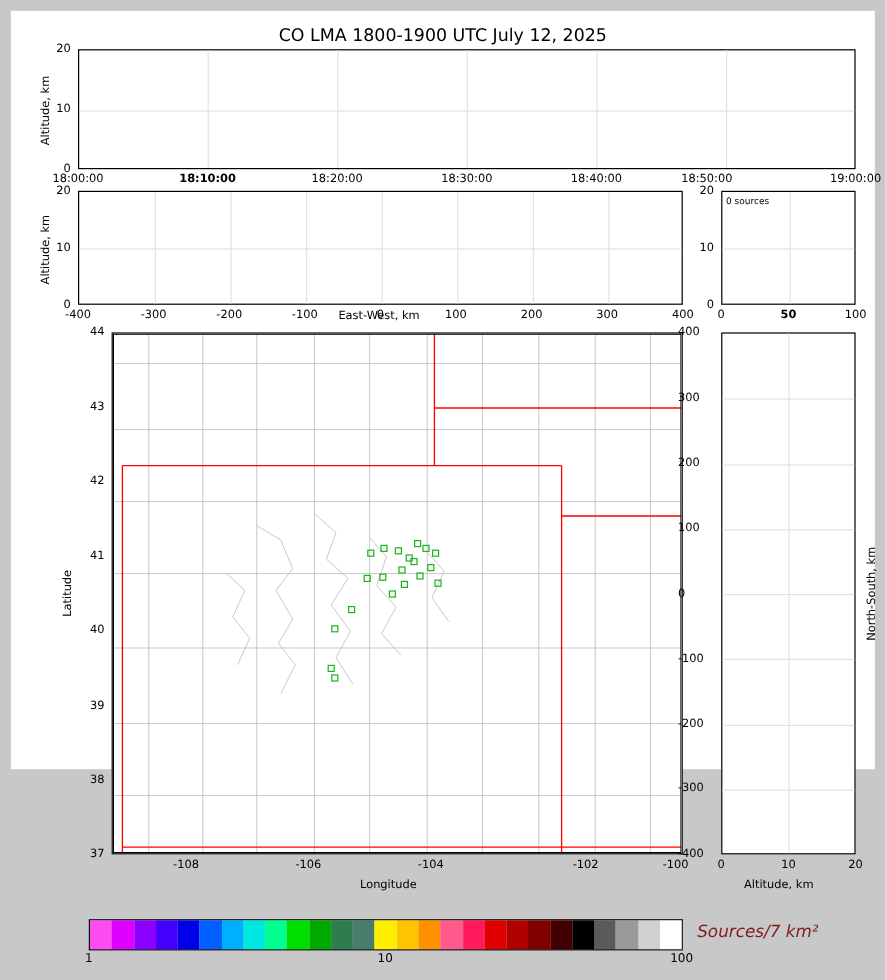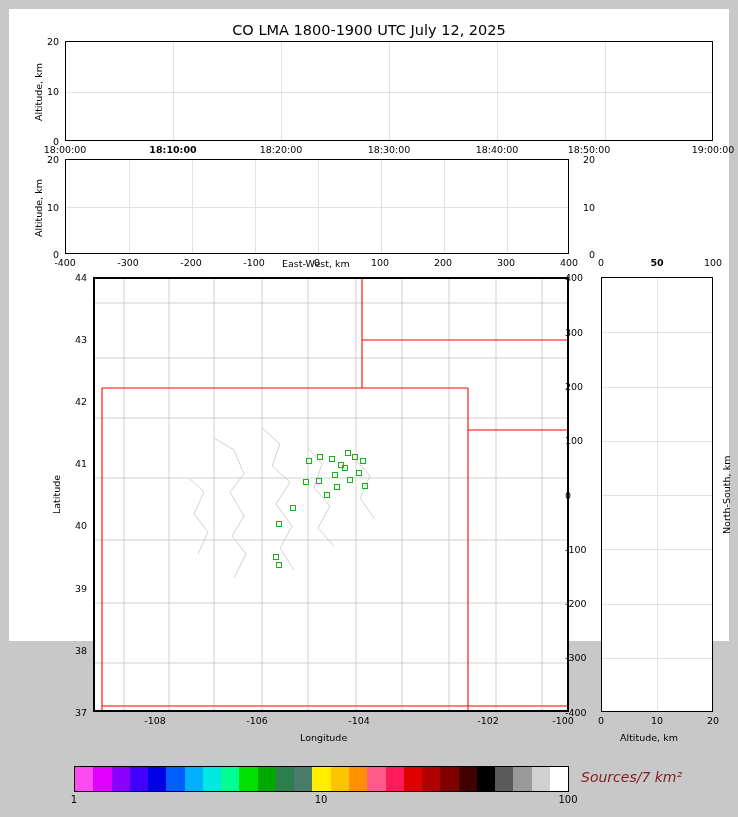--- a/index.html
+++ b/index.html
@@ -78,20 +78,25 @@
   <div class="tick x" style="left:119px;top:248px;">-300</div>
   <div class="tick x" style="left:182px;top:248px;">-200</div>
   <div class="tick x" style="left:245px;top:248px;">-100</div>
   <div class="tick x" style="left:308px;top:248px;">0</div>
   <div class="tick x" style="left:371px;top:248px;">100</div>
   <div class="tick x" style="left:434px;top:248px;">200</div>
   <div class="tick x" style="left:497px;top:248px;">300</div>
   <div class="tick x" style="left:560px;top:248px;">400</div>
   <div class="axlabel" style="left:273px;top:249px;">East-West, km</div>
 
+  <div class="axes" style="left:592px;top:150px;width:112px;height:95px;">
+    <div class="grid-v" style="left:56px;"></div>
+    <div class="grid-h" style="top:47px;"></div>
+    <div class="srctext" style="left:3px;top:3px;">0 sources</div>
+  </div>
   <div class="tick y" style="left:568px;top:245px;width:18px;">0</div>
   <div class="tick y" style="left:568px;top:198px;width:18px;">10</div>
   <div class="tick y" style="left:568px;top:150px;width:18px;">20</div>
   <div class="tick x" style="left:592px;top:248px;">0</div>
   <div class="tick x" style="left:648px;top:248px;font-weight:bold;">50</div>
   <div class="tick x" style="left:704px;top:248px;">100</div>
 
   <div class="axes" style="left:84px;top:268px;width:476px;height:435px;overflow:hidden;">
     <svg width="474" height="433" viewBox="0 0 474 433">
       <g stroke="#bdbdbd" stroke-width="0.7" fill="none">

